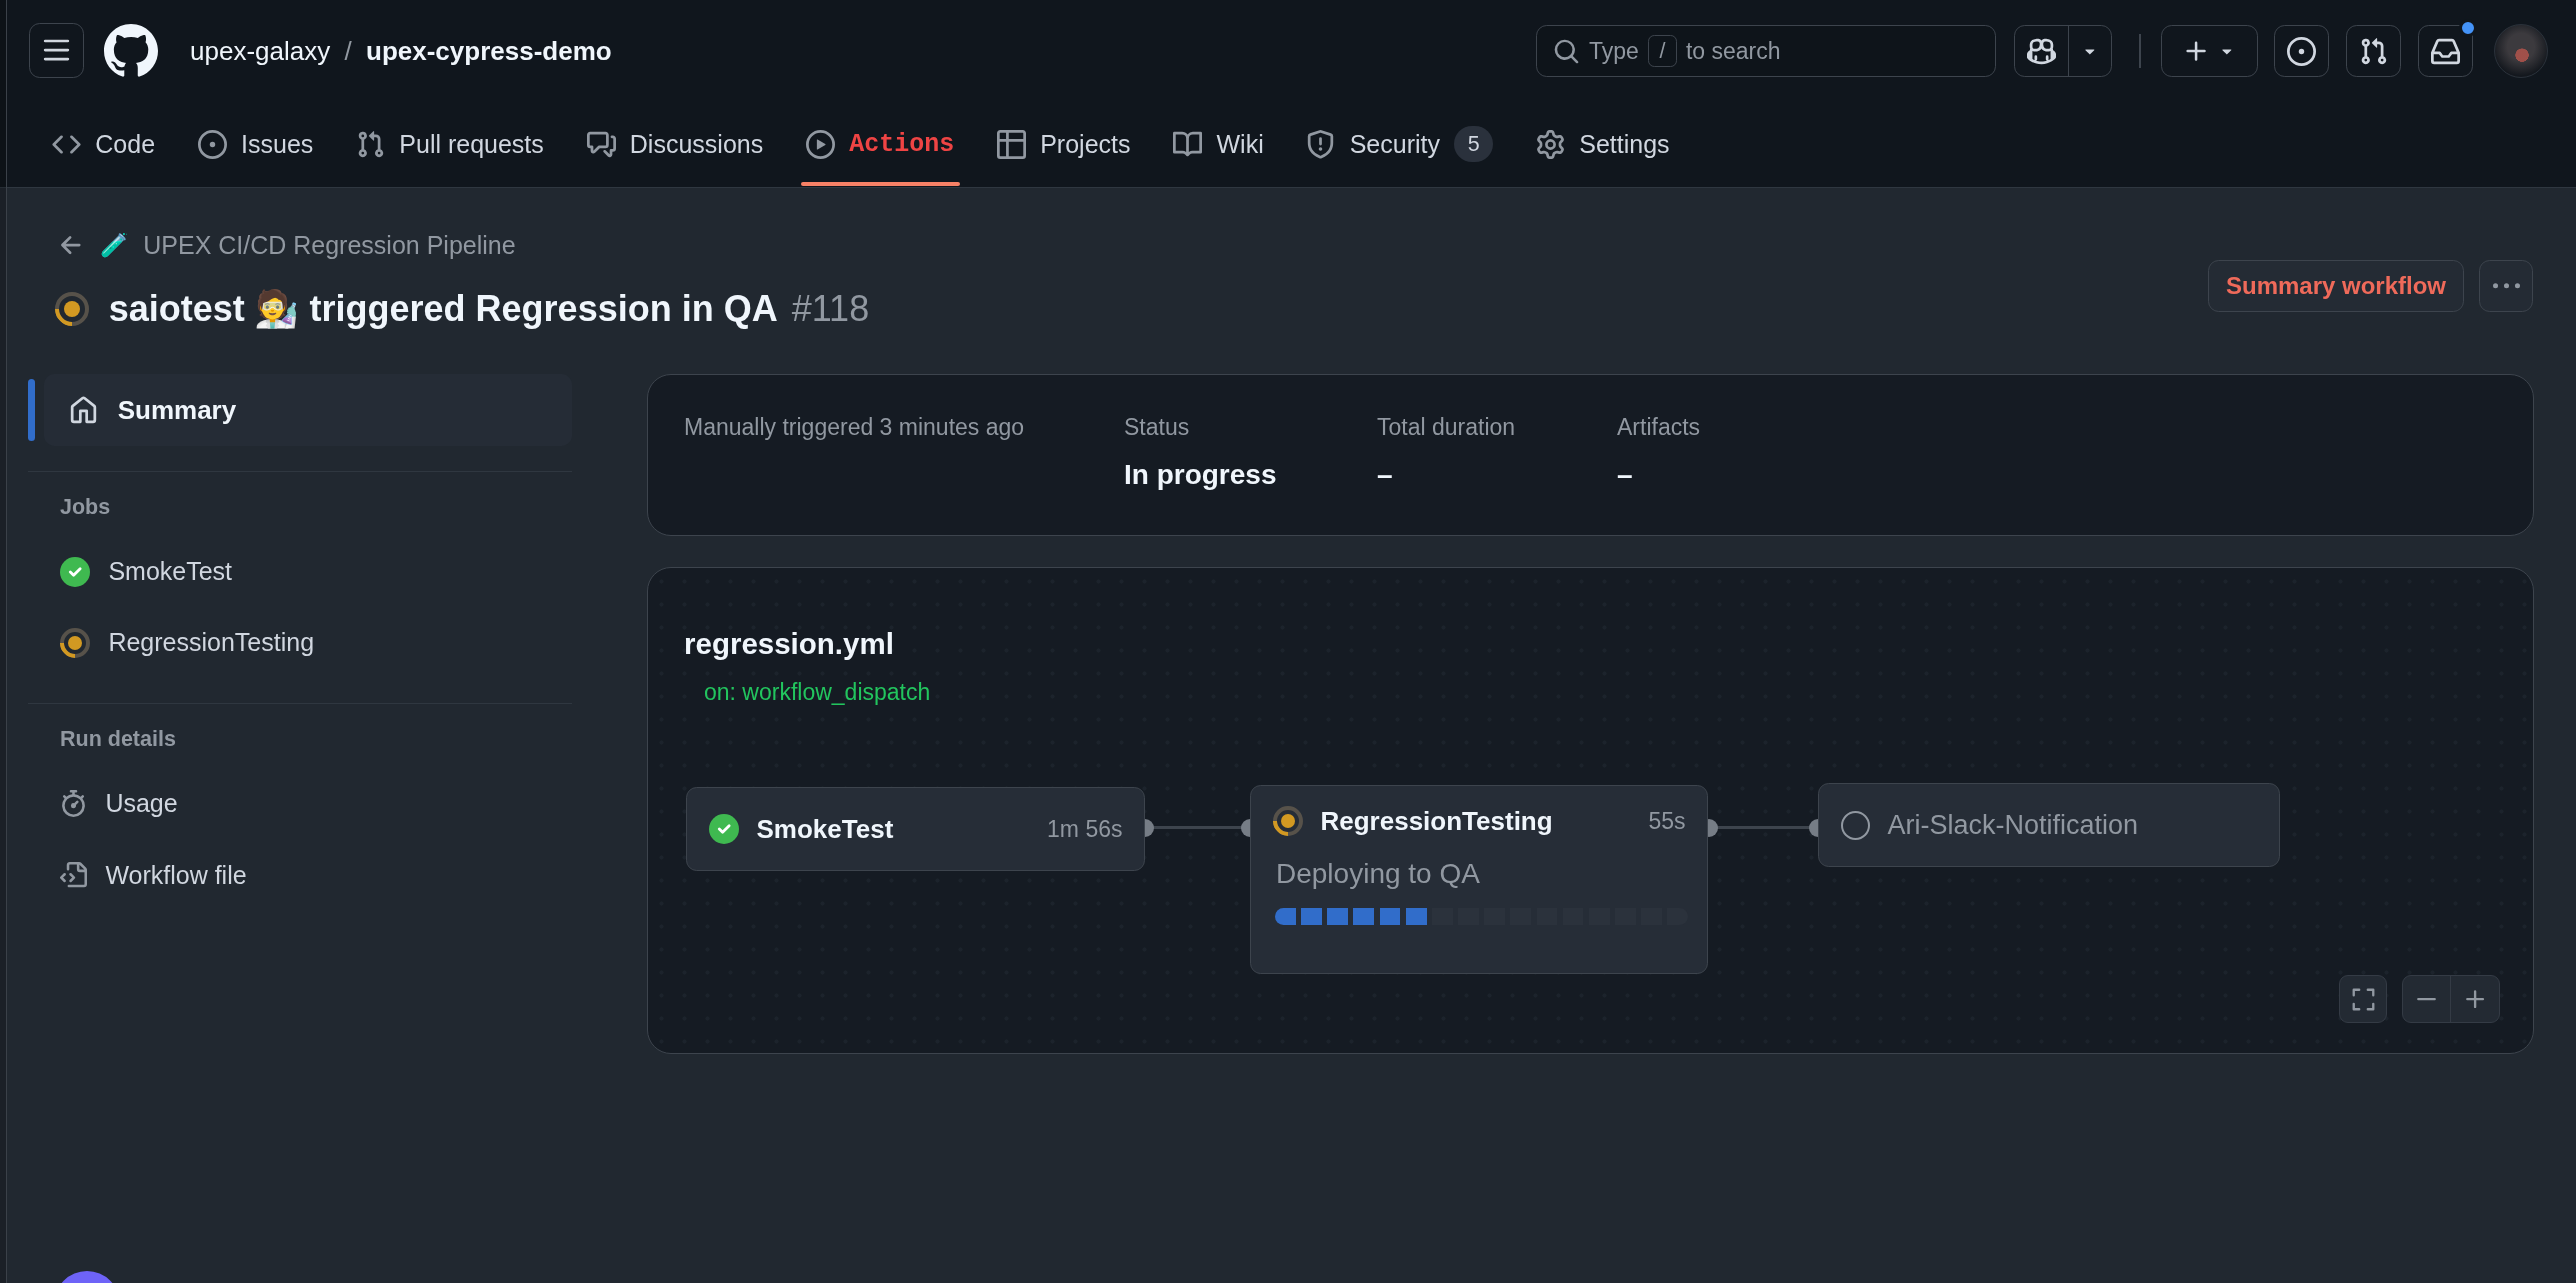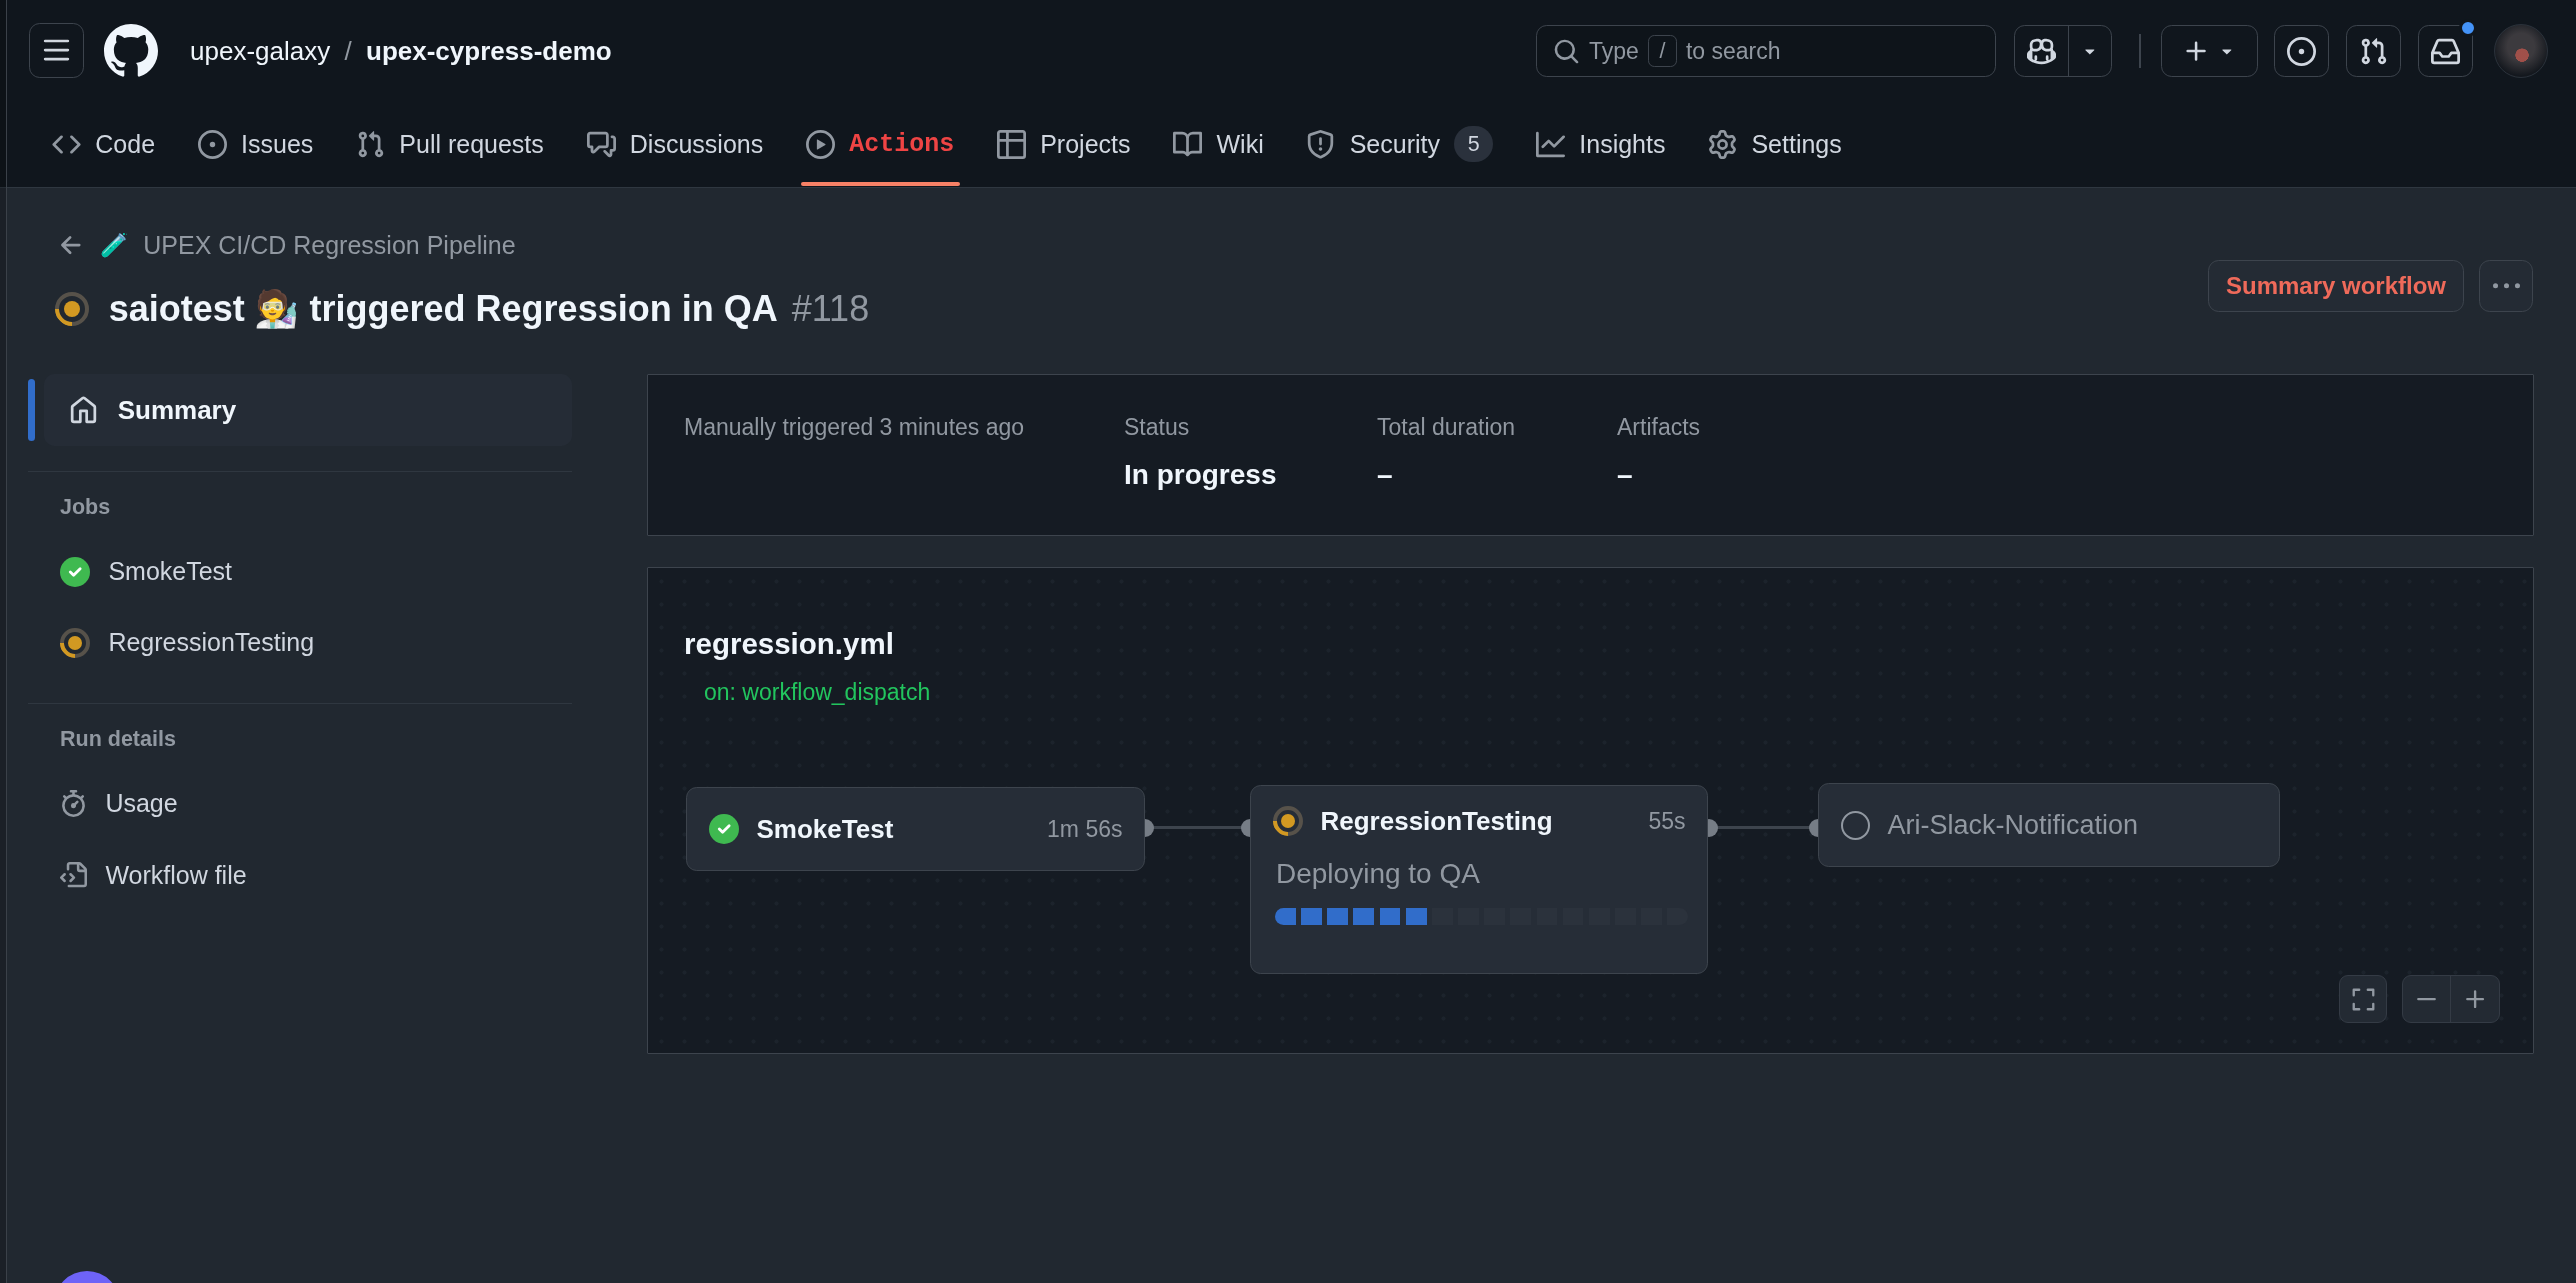--- a/index.html
+++ b/index.html
@@ -85,21 +85,21 @@
   .summary-item::before { content:""; position:absolute; left:-16px; top:5.4px; bottom:5.4px; width:7.2px; border-radius:3.6px; background:#316dca; }
   .summary-item svg { fill:#d1d7e0; }
   .side-hr { border:none; border-top:1.8px solid #2f3740; margin-top:25px; }
   .side-hr.second { margin-top:32px; }
   .side-label { margin:23px 0 0 32px; font-size:21.5px; font-weight:700; color:#9198a1; }
   .side-row { margin-left:27px; margin-top:14.3px; height:57px; display:flex; align-items:center; gap:18px; font-size:25px; color:#d1d7e0; cursor:pointer; border-radius:9px; padding:0 5.4px; }
   .side-row.first { margin-top:23px; }
   .side-row svg.mono { fill:#9198a1; }
 
   
-  .card { position:absolute; left:647px; width:1887px; background:#151b23; border:1.8px solid #3d444d; border-radius:1px; }
+  .card { position:absolute; left:647px; width:1887px; background:#151b23; border:1.8px solid #3d444d; border-radius:24px; }
   .summary-cardbox { top:374px; height:162px; }
   .trigger-label { position:absolute; left:36px; top:39px; font-size:23px; color:#9198a1; }
   .actor-row { position:absolute; left:34px; top:86px; display:flex; align-items:center; gap:14.3px; }
   .mini-avatar { width:32px; height:32px; border-radius:50%; flex:none;
     background: radial-gradient(circle at 52% 58%, rgba(214,92,80,.8) 0 18%, transparent 19%),
                 radial-gradient(circle at 50% 42%, #3b4047 0 34%, #10141a 74%);
     border:1.8px solid #2b323b; cursor:pointer; }
   .actor-name { font-size:26px; font-weight:700; color:#f0f6fc; cursor:pointer; }
   .commit-ic { margin-left:12.5px; }
   .commit-ic svg { fill:#9198a1; }
@@ -299,28 +299,20 @@
         <span>Wiki</span>
       </a>
       <a class="tab">
         <span>
             <svg width="29" height="29" viewBox="0 0 16 16">
               <path d="M7.467.133a1.748 1.748 0 0 1 1.066 0l5.25 1.68A1.75 1.75 0 0 1 15 3.48V7c0 1.566-.32 3.182-1.303 4.682-.983 1.498-2.585 2.813-5.032 3.855a1.697 1.697 0 0 1-1.33 0c-2.447-1.042-4.049-2.357-5.032-3.855C1.32 10.182 1 8.566 1 7V3.48a1.75 1.75 0 0 1 1.217-1.667Zm.61 1.429a.25.25 0 0 0-.153 0l-5.25 1.68a.25.25 0 0 0-.174.238V7c0 1.358.275 2.666 1.057 3.86.784 1.194 2.121 2.34 4.366 3.297a.196.196 0 0 0 .154 0c2.245-.956 3.582-2.104 4.366-3.298C13.225 9.666 13.5 8.358 13.5 7V3.48a.251.251 0 0 0-.174-.237l-5.25-1.68ZM8.75 4.75v3a.75.75 0 0 1-1.5 0v-3a.75.75 0 0 1 1.5 0ZM9 10.5a1 1 0 1 1-2 0 1 1 0 0 1 2 0Z"></path>
             </svg>
           </span>
         <span>Security</span>
         <span class="counter">5</span>
-      </a>
-      <a class="tab">
-        <span>
-            <svg width="29" height="29" viewBox="0 0 16 16">
-              <path d="M1.5 1.75V13.5h13.75a.75.75 0 0 1 0 1.5H.75a.75.75 0 0 1-.75-.75V1.75a.75.75 0 0 1 1.5 0Zm14.28 2.53-5.25 5.25a.75.75 0 0 1-1.06 0L7 7.06 4.28 9.78a.751.751 0 0 1-1.042-.018.751.751 0 0 1-.018-1.042l3.25-3.25a.75.75 0 0 1 1.06 0L10 7.94l4.72-4.72a.751.751 0 0 1 1.042.018.751.751 0 0 1 .018 1.042Z"></path>
-            </svg>
-          </span>
-        <span>Insights</span>
       </a>
       <a class="tab">
         <span>
             <svg width="29" height="29" viewBox="0 0 16 16">
               <path d="M8 0a8.2 8.2 0 0 1 .701.031C9.444.095 9.99.645 10.16 1.29l.288 1.107c.018.066.079.158.212.224.231.114.454.243.668.386.123.082.233.09.299.071l1.103-.303c.644-.176 1.392.021 1.82.63.27.385.506.792.704 1.218.315.675.111 1.422-.364 1.891l-.814.806c-.049.048-.098.147-.088.294.016.257.016.515 0 .772-.01.147.038.246.088.294l.814.806c.475.469.679 1.216.364 1.891a7.977 7.977 0 0 1-.704 1.217c-.428.61-1.176.807-1.82.63l-1.102-.302c-.067-.019-.177-.011-.3.071a5.909 5.909 0 0 1-.668.386c-.133.066-.194.158-.211.224l-.29 1.106c-.168.646-.715 1.196-1.458 1.26a8.006 8.006 0 0 1-1.402 0c-.743-.064-1.289-.614-1.458-1.26l-.289-1.106c-.018-.066-.079-.158-.212-.224a5.738 5.738 0 0 1-.668-.386c-.123-.082-.233-.09-.299-.071l-1.103.303c-.644.176-1.392-.021-1.82-.63a8.12 8.12 0 0 1-.704-1.218c-.315-.675-.111-1.422.363-1.891l.815-.806c.05-.048.098-.147.088-.294a6.214 6.214 0 0 1 0-.772c.01-.147-.038-.246-.088-.294l-.815-.806C.635 6.045.431 5.298.746 4.623a7.92 7.92 0 0 1 .704-1.217c.428-.61 1.176-.807 1.82-.63l1.102.302c.067.019.177.011.3-.071.214-.143.437-.272.668-.386.133-.066.194-.158.211-.224l.29-1.106C6.009.645 6.556.095 7.299.03 7.53.01 7.764 0 8 0Zm-.571 1.525c-.036.003-.108.036-.137.146l-.289 1.105c-.147.561-.549.967-.998 1.189-.173.086-.34.183-.5.29-.417.278-.97.423-1.529.27l-1.103-.303c-.109-.03-.175.016-.195.045-.22.312-.412.644-.573.99-.014.031-.021.11.059.19l.815.806c.411.406.562.957.53 1.456a4.709 4.709 0 0 0 0 .582c.032.499-.119 1.05-.53 1.456l-.815.806c-.081.08-.073.159-.059.19.162.346.353.677.573.989.02.03.085.076.195.046l1.102-.303c.56-.153 1.113-.008 1.53.27.161.107.328.204.501.29.447.222.85.629.997 1.189l.289 1.105c.029.109.101.143.137.146a6.6 6.6 0 0 0 1.142 0c.036-.003.108-.036.137-.146l.289-1.105c.147-.561.549-.967.998-1.189.173-.086.34-.183.5-.29.417-.278.97-.423 1.529-.27l1.103.303c.109.029.175-.016.195-.045.22-.313.411-.644.573-.99.014-.031.021-.11-.059-.19l-.815-.806c-.411-.406-.562-.957-.53-1.456a4.709 4.709 0 0 0 0-.582c-.032-.499.119-1.05.53-1.456l.815-.806c.081-.08.073-.159.059-.19a6.464 6.464 0 0 0-.573-.989c-.02-.03-.085-.076-.195-.046l-1.102.303c-.56.153-1.113.008-1.53-.27a4.44 4.44 0 0 0-.501-.29c-.447-.222-.85-.629-.997-1.189l-.289-1.105c-.029-.11-.101-.143-.137-.146a6.6 6.6 0 0 0-1.142 0ZM11 8a3 3 0 1 1-6 0 3 3 0 0 1 6 0ZM9.5 8a1.5 1.5 0 1 0-3.001.001A1.5 1.5 0 0 0 9.5 8Z"></path>
             </svg>
           </span>
         <span>Settings</span>
       </a>
     </nav>

